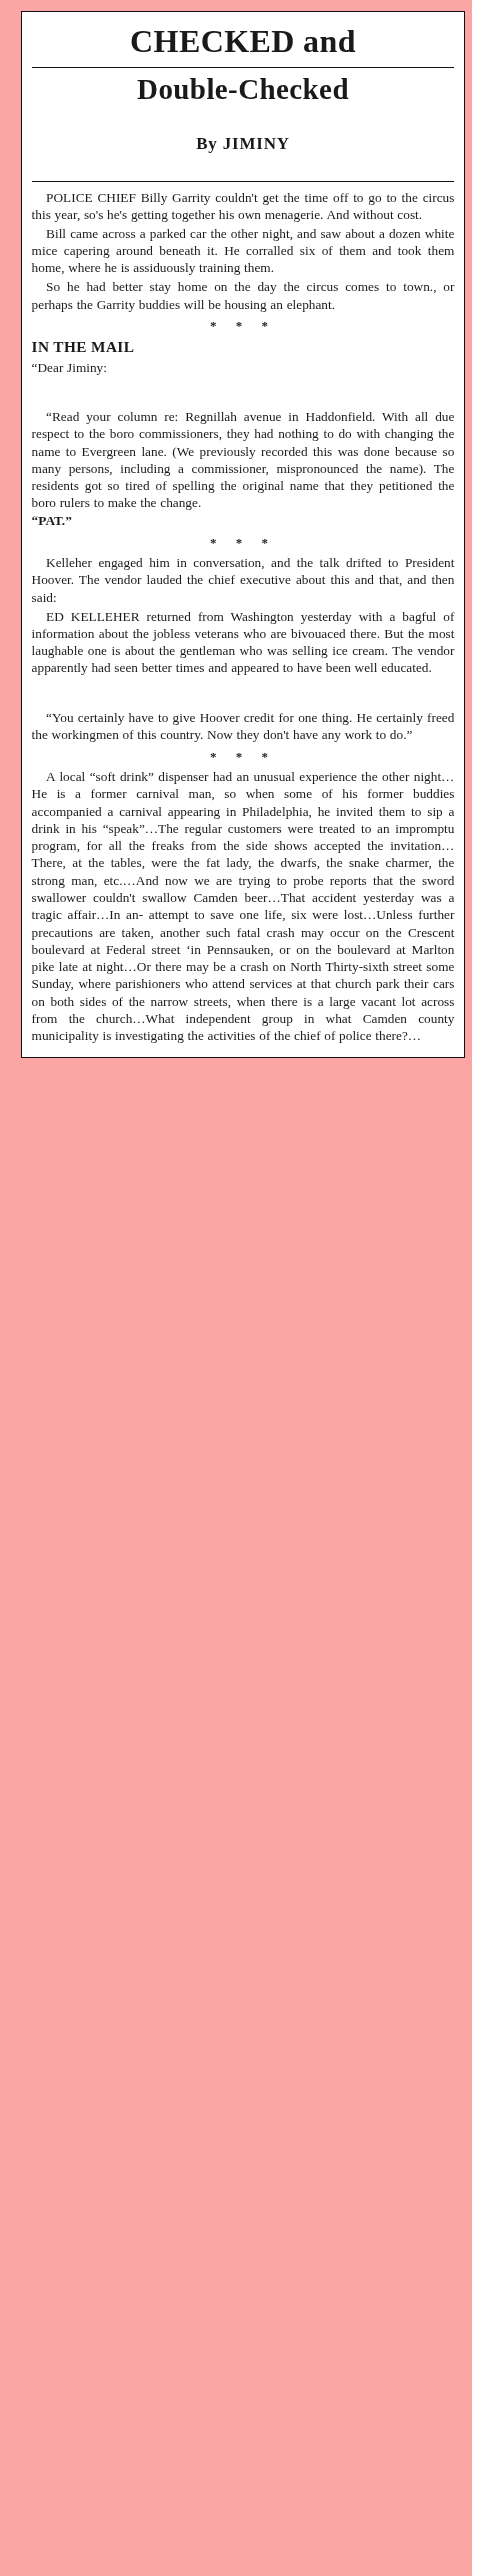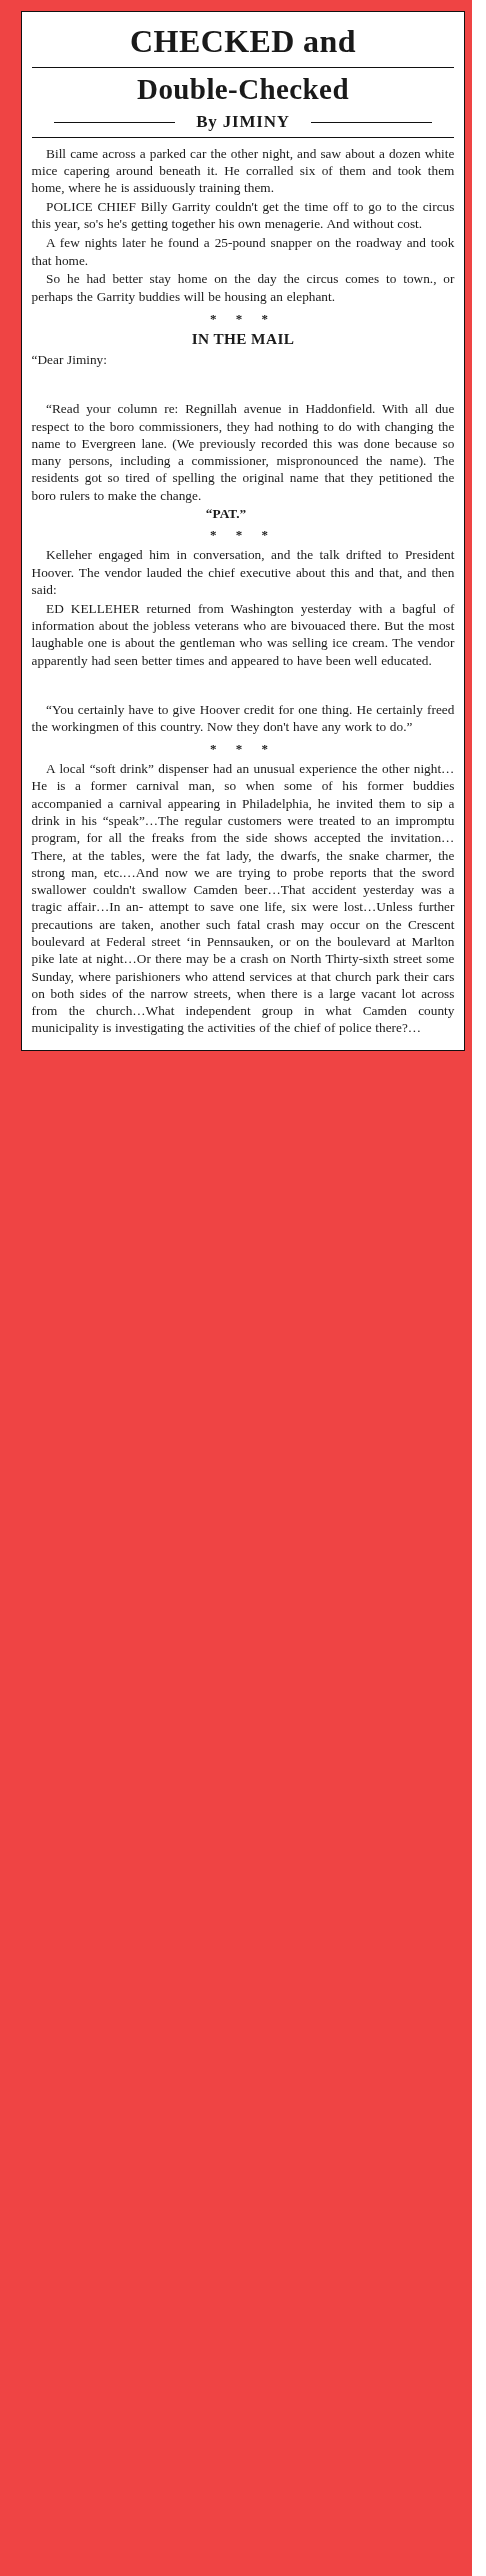--- a/index.html
+++ b/index.html
@@ -8,21 +8,21 @@
     background: #ffffff;
   }
   body {
     width: 486px;
     font-family: "Liberation Serif", serif;
     color: #1a1a1a;
   }
   .page {
     width: 472px;
     min-height: 2576px;
-    background: #ef4444;
+    background: #fca5a5;
     box-sizing: border-box;
     padding: 11.3px 21px 14.5px 21px;
     position: relative;
   }
   .column {
     border: 1.6px solid #111;
     padding: 0;
     box-sizing: border-box;
     width: 444px;
     margin: 0 auto;
@@ -52,20 +52,21 @@
     line-height: 1.05;
     padding: 1.6px 0 6.4px 0;
     font-family: Liberation Serif, serif;
   }
   .byline-wrap {
     display: flex;
     align-items: center;
     justify-content: center;
     gap: 21px;
     padding: 1.6px 0 4.8px 0;
+    flex-direction: column;
   }
   .byline-rule {
     flex: 1 1 auto;
     height: 0;
     border-top: 1.6px solid #111;
     max-width: 121px;
   }
   .byline {
     font-size: 17px;
     font-weight: bold;
@@ -95,28 +96,28 @@
     margin-top: 32px;
   }
   .stars {
     text-align: center;
     font-size: 13px;
     letter-spacing: 8px;
     margin: 5.6px 0 3.2px 0;
     font-weight: bold;
   }
   .subhead {
-    text-align: center;
+    text-align: left;
     font-size: 15.3px;
     font-weight: bold;
     letter-spacing: 0.4px;
     margin: 1.6px 0 3.2px 0;
   }
   .sig {
-    text-align: center;
+    text-align: left;
     font-size: 13.3px;
     font-weight: bold;
     margin: 1.6px 0 1.6px 0;
     padding-right: 34px;
   }
 </style>
 </head>
 <body>
 
 <div class="page">
@@ -127,23 +128,22 @@
       <hr class="rule-thin">
       <div class="headline headline-line2">Double-Checked</div>
 
       <div class="byline-wrap">
         <div class="byline-rule"></div>
         <div class="byline">By JIMINY</div>
         <div class="byline-rule"></div>
       </div>
       <hr class="rule-under-byline">
 
+      <p class="body">POLICE CHIEF Billy Garrity couldn't get the time off to go to the circus this year, so's he's getting together his own menagerie. And without cost.</p>
       <p class="body">Bill came across a parked car the other night, and saw about a dozen white mice capering around beneath it. He corralled six of them and took them home, where he is assiduously training them.</p>
-      <p class="body">POLICE CHIEF Billy Garrity couldn't get the time off to go to the circus this year, so's he's getting together his own menagerie. And without cost.</p>
-      <p class="body">A few nights later he found a 25-pound snapper on the roadway and took that home.</p>
       <p class="body">So he had better stay home on the day the circus comes to town., or perhaps the Garrity buddies will be housing an elephant.</p>
 
       <div class="stars">* * *</div>
       <div class="subhead">IN THE MAIL</div>
 
       <p class="body noindent">“Dear Jiminy:</p>
       <p class="body quote">“Read your column re: Regnillah avenue in Haddonfield. With all due respect to the boro commissioners, they had nothing to do with changing the name to Evergreen lane. (We previously recorded this was done because so many persons, including a commissioner, mispronounced the name). The residents got so tired of spelling the original name that they petitioned the boro rulers to make the change.</p>
       <div class="sig">“PAT.”</div>
 
       <div class="stars">* * *</div>

